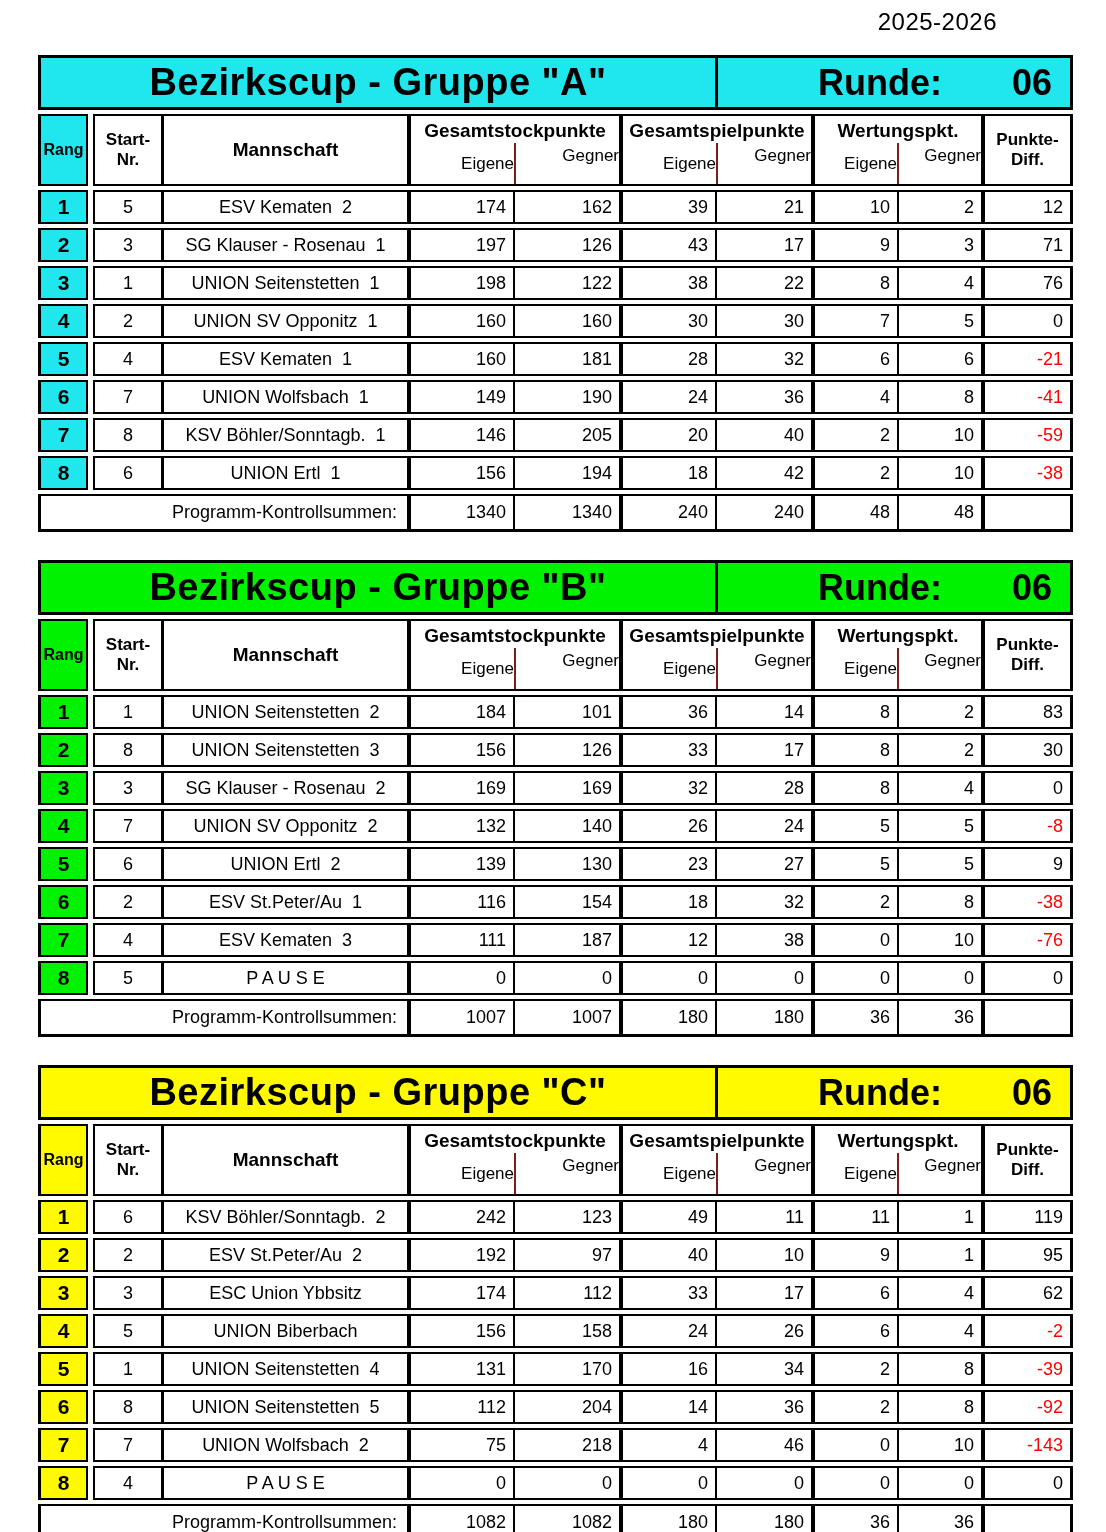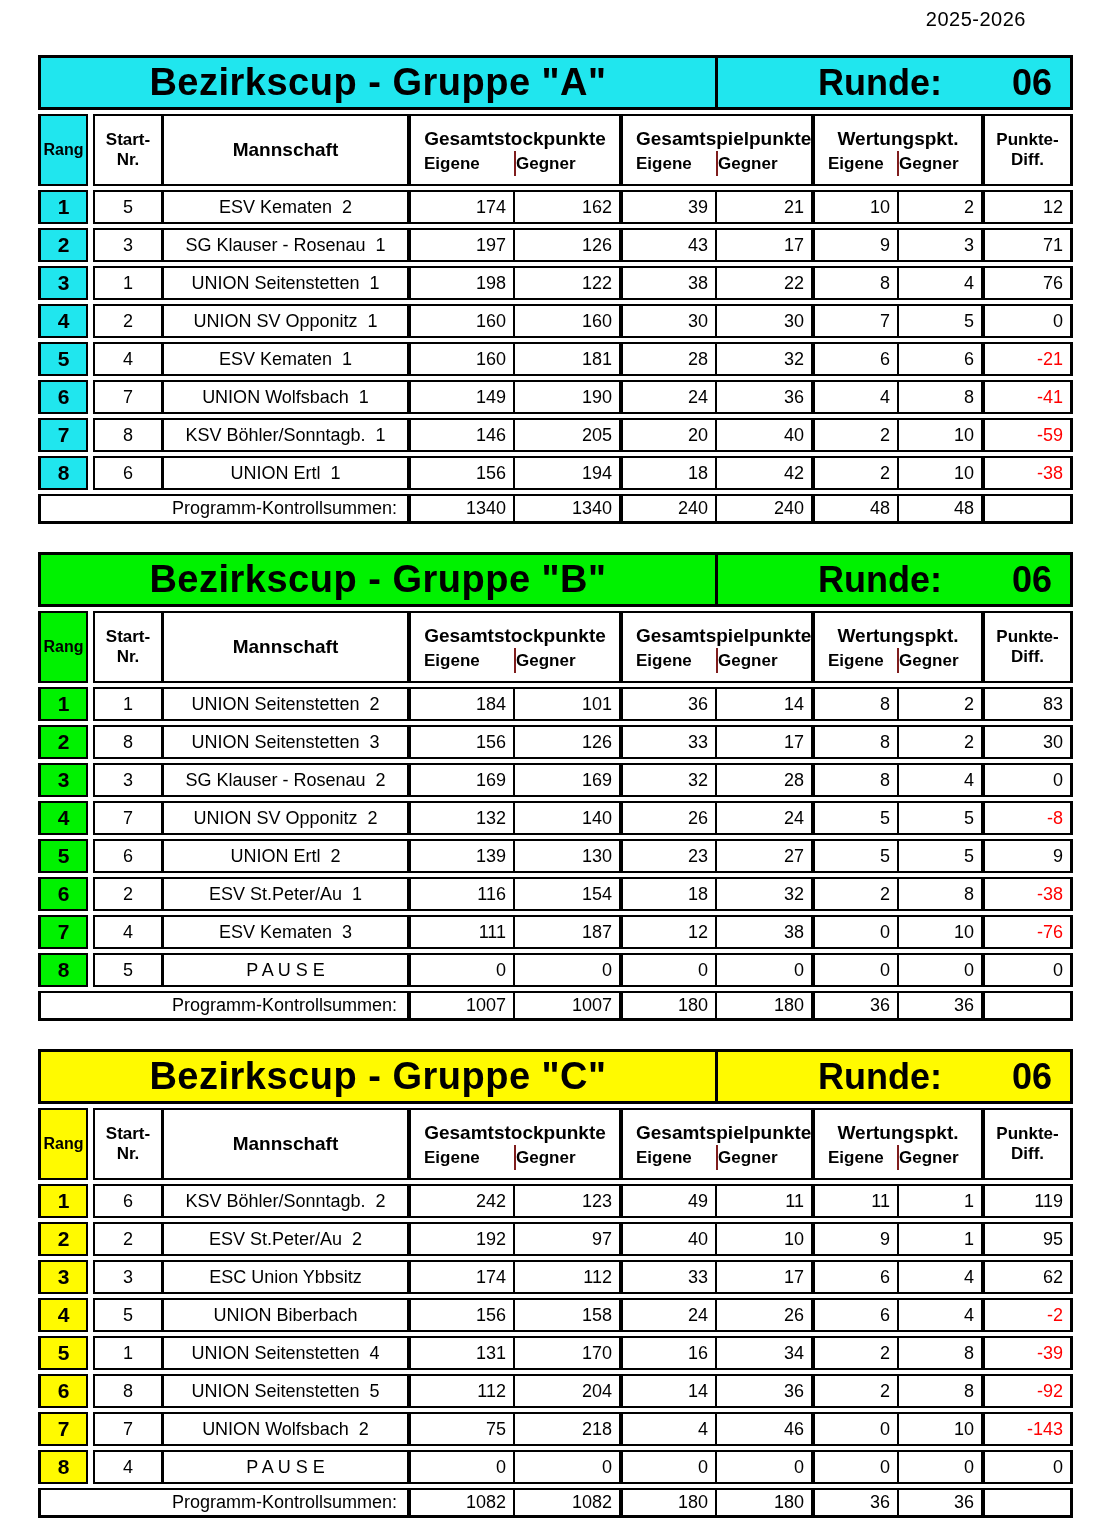--- a/index.html
+++ b/index.html
@@ -2,21 +2,21 @@
 <html><head>
 <meta charset="utf-8">
 <style>
   html,body{margin:0;padding:0;}
   body{
     width:1106px;height:1532px;background:#ffffff;position:relative;
     font-family:"Liberation Sans","DejaVu Sans",sans-serif;color:#000;
     -webkit-font-smoothing:antialiased;
   }
   .season{
-    position:absolute;top:8px;right:80px;font-size:20px;letter-spacing:0.5px;
+    position:absolute;top:8px;right:109px;font-size:24px;letter-spacing:0.5px;
   }
   .page{padding:55px 0 0 38px;}
   .table{width:1035px;margin-bottom:28px;}
   
   .titlebar{
     box-sizing:border-box;width:1035px;height:55px;border:3px solid #000;
     background:var(--accent,#eee);display:flex;
   }
   .title-main{
     box-sizing:border-box;width:677px;border-right:3px solid #000;
@@ -27,44 +27,44 @@
     flex:1;display:flex;align-items:center;justify-content:space-between;
     padding:0 18px 0 100px;font-size:36px;font-weight:bold;
   }
   
   .grid{
     display:grid;
     grid-template-columns:50px 5px 68px 246px 106px 106px 96px 96px 86px 84px 92px;
   }
   .hrow{height:72px;margin-top:4px;}
   .drow{height:34px;margin-top:4px;}
-  .srow{height:30px;margin-top:4px;}
+  .srow{height:38px;margin-top:4px;}
   .cell{
     box-sizing:border-box;background:#fff;border:2px solid #000;border-right-width:0;
     display:flex;align-items:center;justify-content:center;
     font-size:18px;overflow:hidden;
   }
   .spacer{background:transparent;}
   .rang{border-left-width:3px;border-right-width:2px;background:var(--accent,#eee);}
   .team{border-left-width:3px;}
   .nL4{border-left-width:4px;}
   .diffc{border-left-width:4px;border-right-width:3px;}
   .srow .cell{border-bottom-width:3px;}
   
   .hc{font-weight:bold;}
   .rang.hc{font-size:16px;}
   .two{flex-direction:column;line-height:20px;font-size:17px;justify-content:center;}
   .team.hc{font-size:19px;}
-  .group{flex-direction:column;align-items:stretch;padding:13px;}
+  .group{flex-direction:column;align-items:stretch;padding:0;}
   .g1{grid-column:5 / span 2;}
   .g2{grid-column:7 / span 2;}
   .g3{grid-column:9 / span 2;}
   .gtitle{height:27px;line-height:29px;text-align:center;font-weight:bold;font-size:19px;}
   .gsub{flex:1;display:flex;}
-  .gsub span{flex:1;text-align:left;font-weight:bold;font-size:17px;line-height:23px;align-self:center;}
+  .gsub span{flex:1;text-align:right;font-weight:normal;font-size:17px;line-height:23px;align-self:center;}
   .gsub .g2nd{border-left:2px solid #7f1d1d;align-self:stretch;line-height:25px;}
   
   .drow .rang{font-weight:bold;font-size:21px;}
   .drow .team{white-space:pre;font-size:18px;}
   .num{justify-content:flex-end;padding-right:7px;}
   .neg{color:var(--neg,#ff0000);}
   .sums-label{grid-column:1 / span 4;border-left-width:3px;justify-content:flex-end;padding-right:10px;}
 </style>
 </head>
 <body style="--neg: #ff0000;">

